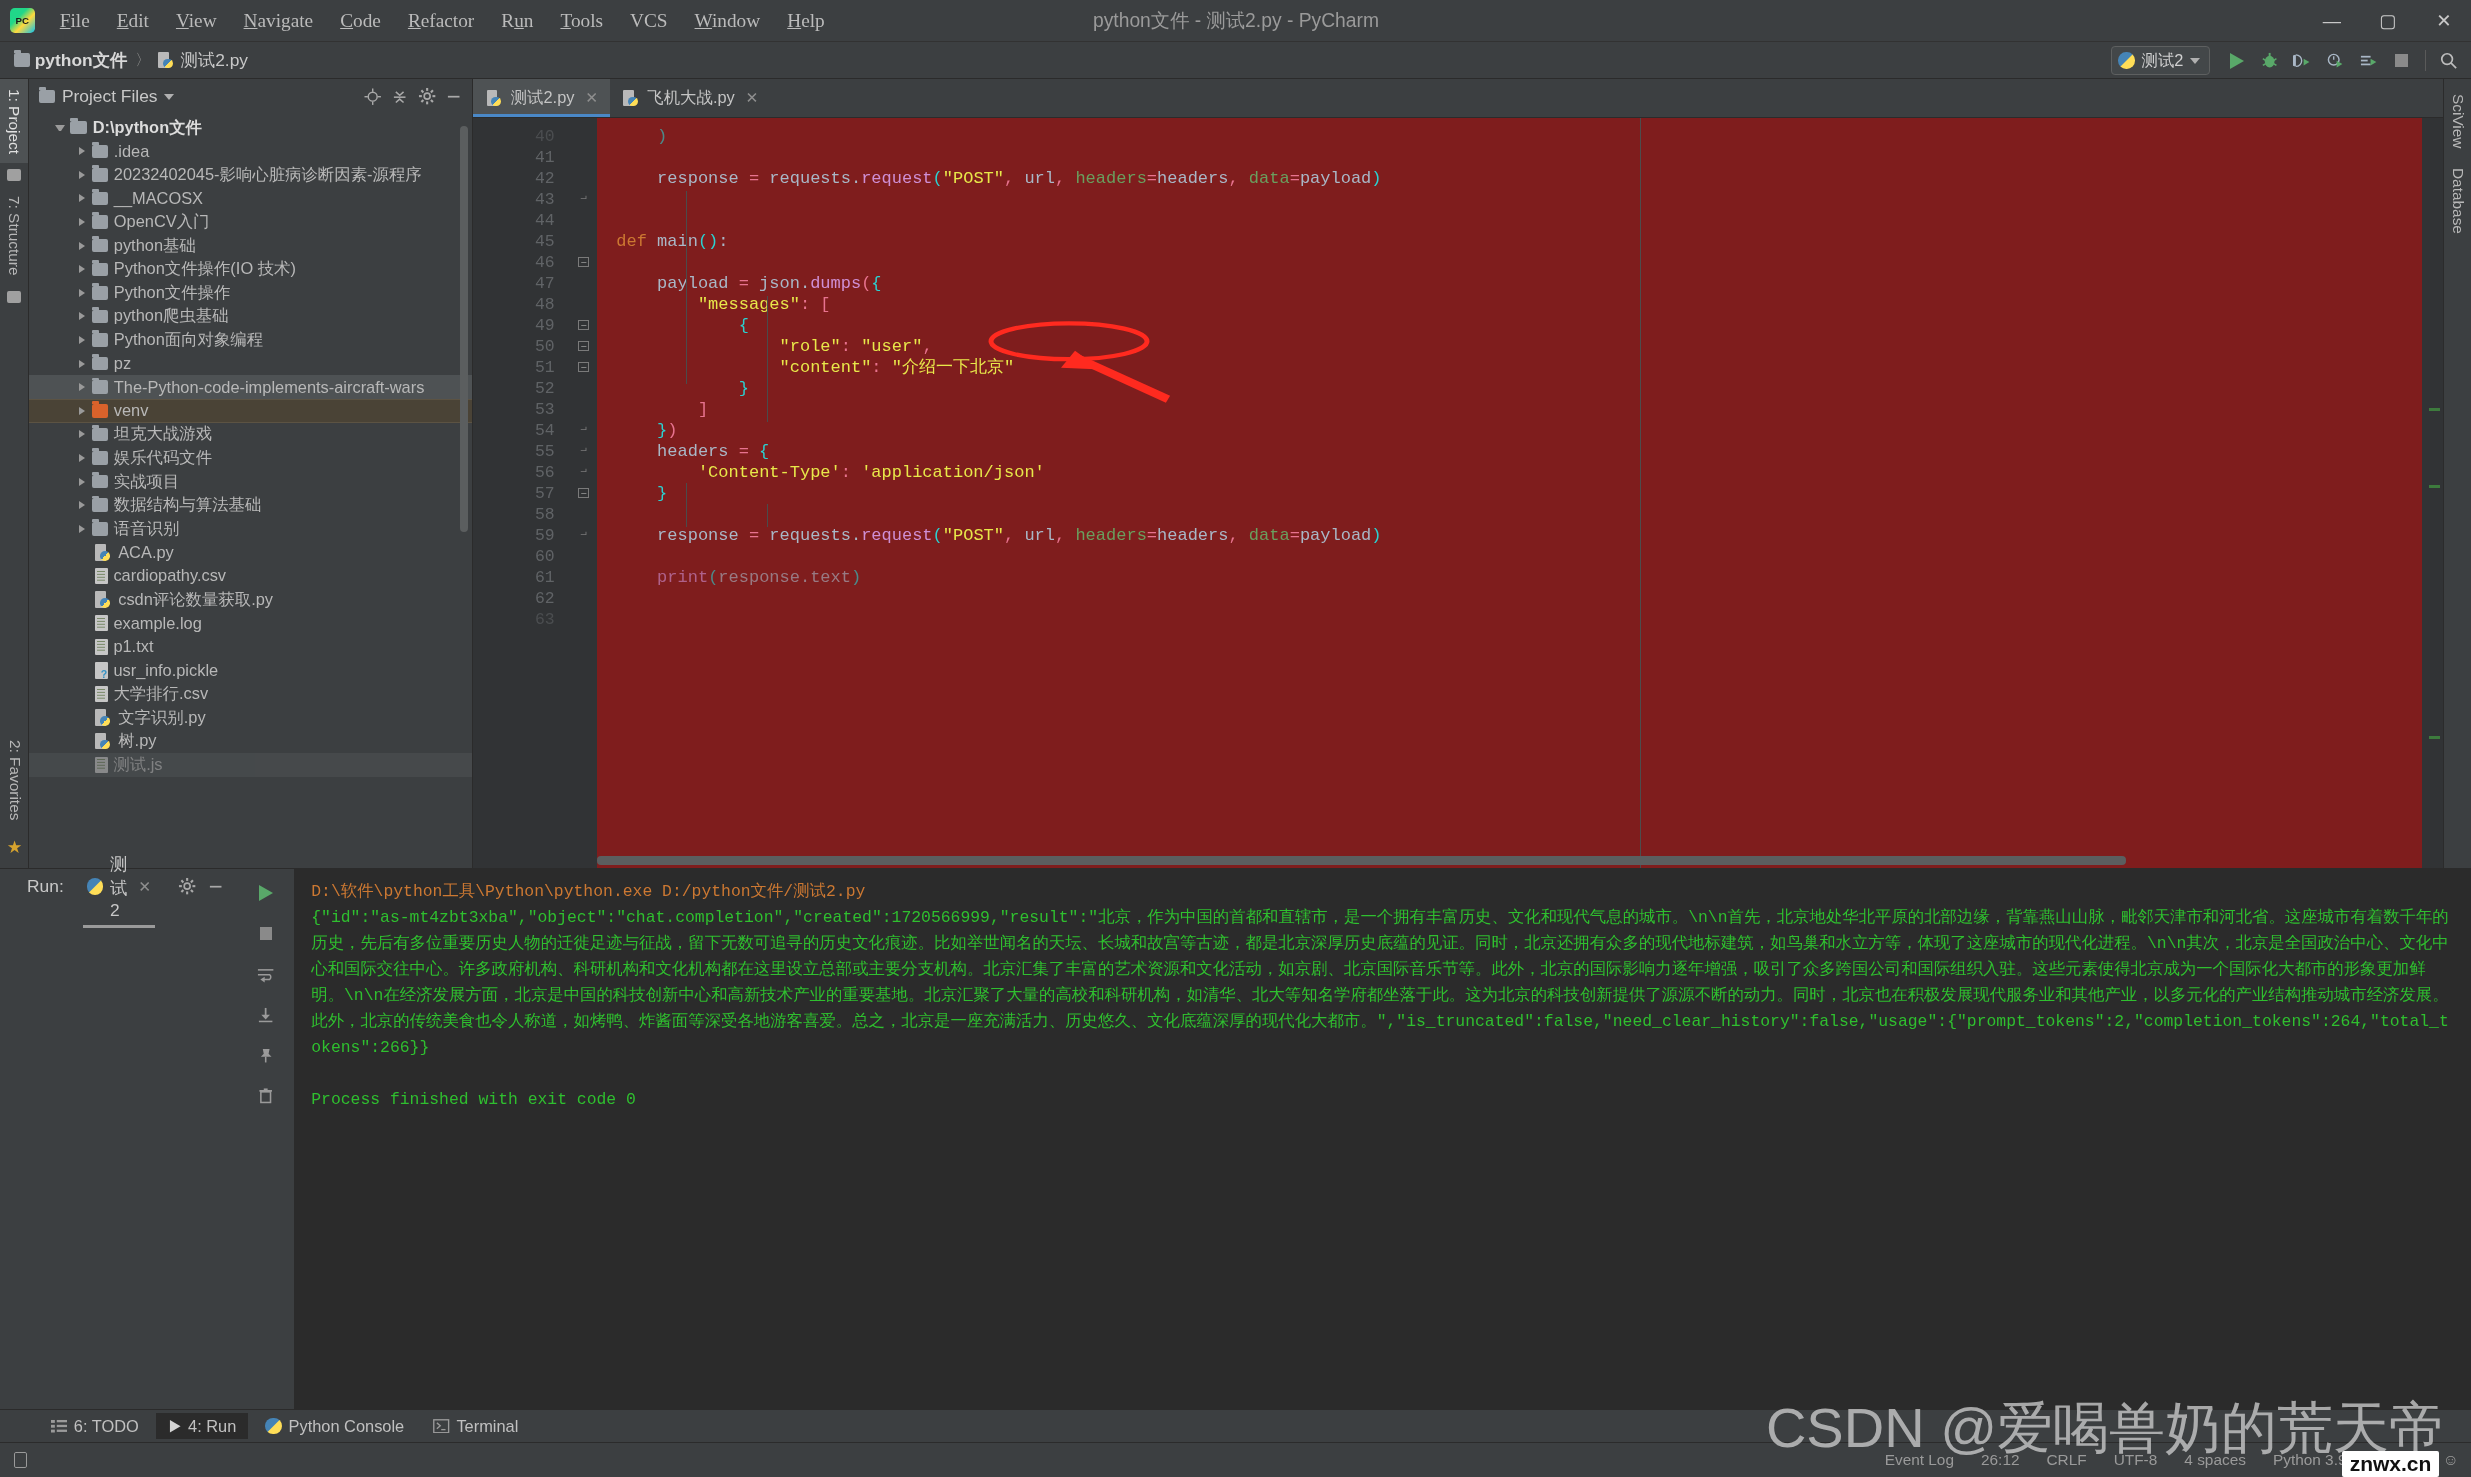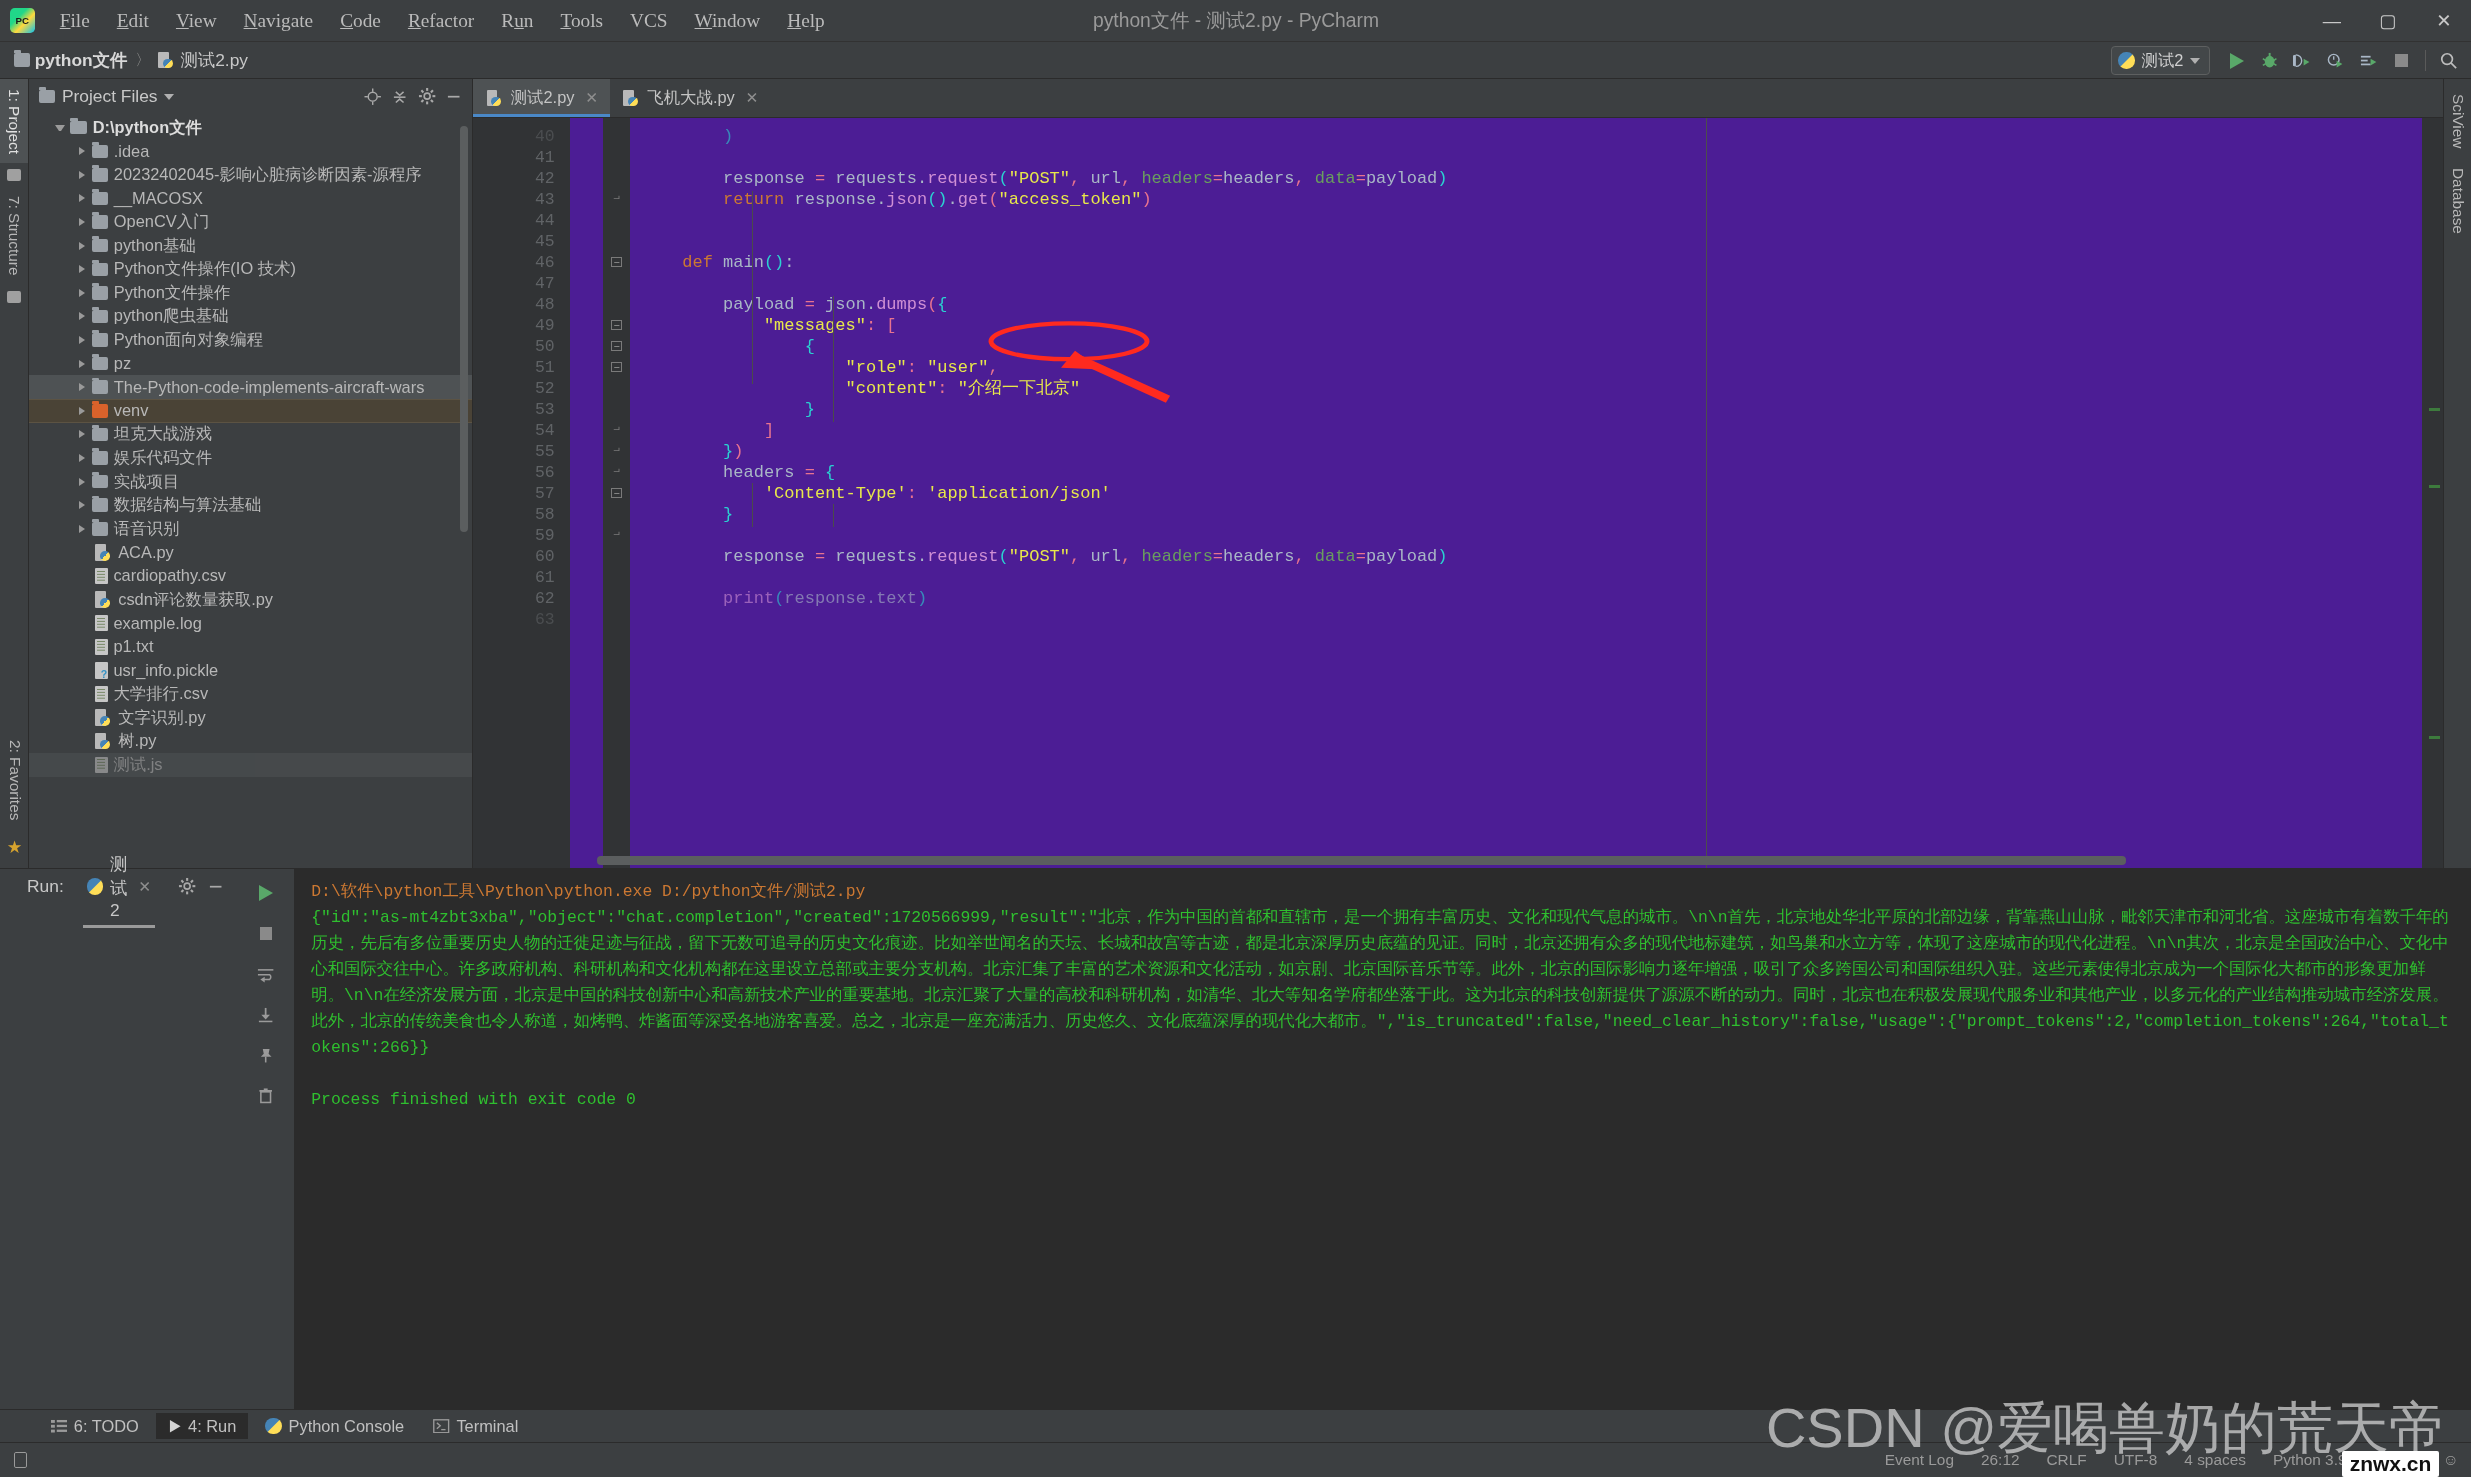--- a/index.html
+++ b/index.html
@@ -198,22 +198,22 @@
     padding: 0 11.6px 0 13.5px; position: relative; background: #3c3f41;
   }
   .etab.active { background: #4e5254; }
   .etab.active::after {
     content:""; position:absolute; left:0; right:0; bottom:0; height:2.9px; background:#4a88c7;
   }
   .etab-label { color: #c4c4c4; font-size: 16.4px; }
   .etab-close { color: #8e8e8e; font-size: 15.4px; margin-left: 3.9px; }
 
   .code-wrap {
-    flex: 1 1 auto; background: #4c1d95; display: flex;
-    position: relative; min-height: 0; overflow: hidden; gap: 33px;
+    flex: 1 1 auto; background: #7f1d1d; display: flex;
+    position: relative; min-height: 0; overflow: hidden;
   }
   .gutter {
     width: 97px; flex: 0 0 97px; background: #313335;
     text-align: right; padding-top: 7.7px; position: relative;
   }
   .gline {
     height: 21px; line-height: 21px; color: #606366;
     font-size: 16.4px; font-family: "Liberation Mono", monospace; padding-right: 15.4px;
   }
   .foldcol { width: 27px; flex: 0 0 27px; background: #313335;
@@ -725,21 +725,20 @@
           </div>
         <div class="code" id="codearea">
           <div class="indent-guide" style="left:89px;top:73px;height:193px;"></div>
           <div class="indent-guide" style="left:170px;top:178px;height:126px;"></div>
           <div class="indent-guide" style="left:89px;top:365px;height:44px;"></div>
           <div class="indent-guide" style="left:170px;top:386px;height:23px;"></div>
           <div class="center-rule" style="left:1043px;"></div>
         <div class="cl" style="opacity: 0.6;"><span class="k-punct">    </span><span class="k-brk">)</span></div>
             <div class="cl">&nbsp;</div>
             <div class="cl"><span class="k-id">    response </span><span class="k-op">=</span><span class="k-id"> requests</span><span class="k-punct">.</span><span class="k-fn">request</span><span class="k-brk">(</span><span class="k-str">"POST"</span><span class="k-op">,</span><span class="k-id"> url</span><span class="k-op">,</span><span class="k-kwarg"> headers</span><span class="k-op">=</span><span class="k-id">headers</span><span class="k-op">,</span><span class="k-kwarg"> data</span><span class="k-op">=</span><span class="k-id">payload</span><span class="k-brk">)</span></div>
-            <div class="cl"><span class="k-id">    </span><span class="k-kw">return</span><span class="k-id"> response</span><span class="k-punct">.</span><span class="k-fn">json</span><span class="k-brk">()</span><span class="k-punct">.</span><span class="k-fn">get</span><span class="k-brk2">(</span><span class="k-str">"access_token"</span><span class="k-brk2">)</span></div>
             <div class="cl">&nbsp;</div>
             <div class="cl">&nbsp;</div>
             <div class="cl"><span class="k-def">def</span><span class="k-id"> main</span><span class="k-brk">()</span><span class="k-punct">:</span></div>
             <div class="cl">&nbsp;</div>
             <div class="cl"><span class="k-id">    payload </span><span class="k-op">=</span><span class="k-id"> json</span><span class="k-punct">.</span><span class="k-fn">dumps</span><span class="k-brk2">(</span><span class="k-brk">{</span></div>
             <div class="cl"><span class="k-id">        </span><span class="k-str">"messages"</span><span class="k-op">:</span><span class="k-brk2"> [</span></div>
             <div class="cl"><span class="k-id">            </span><span class="k-brk">{</span></div>
             <div class="cl"><span class="k-id">                </span><span class="k-str">"role"</span><span class="k-op">:</span><span class="k-str"> "user"</span><span class="k-op">,</span></div>
             <div class="cl"><span class="k-id">                </span><span class="k-str">"content"</span><span class="k-op">:</span><span class="k-str"> "介绍一下北京"</span></div>
             <div class="cl"><span class="k-id">            </span><span class="k-brk">}</span></div>

